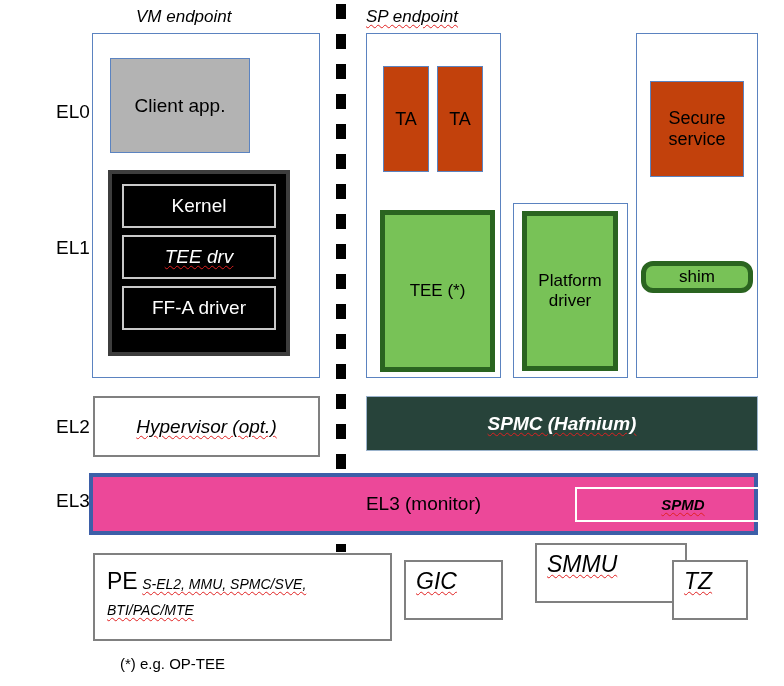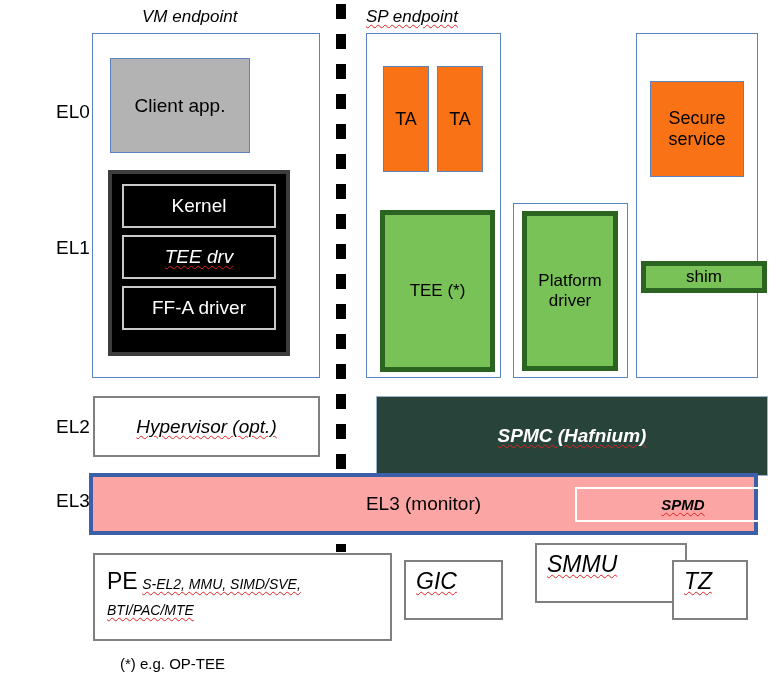--- a/index.html
+++ b/index.html
@@ -75,42 +75,42 @@
     background: #000000;
     color: #ffffff;
     font-size: 19px;
     height: 40px;
     margin-bottom: 7px;
   }
   .kernel-item:last-child { margin-bottom: 0; }
 
   
   .green-thin {
-    background: #f97316;
+    background: #c2410c;
     border: 1px solid #5b83c0;
     font-size: 18px;
   }
   .green-thick {
     background: #78c257;
     border: 5px solid #2a6420;
     font-size: 17px;
   }
 
   
   .spmc-box {
     background: #27433a;
     border: 1px solid #9bb3cc;
     color: #ffffff;
     font-size: 19px;
     font-weight: bold;
   }
 
   
   .el3-bar {
-    background: #fca5a5;
+    background: #ec4899;
     border: 4px solid #3d5fa8;
     font-size: 19px;
   }
   .spmd-box {
     border: 2px solid #ffffff;
     background: transparent;
     font-size: 15px;
     font-weight: bold;
   }
 
@@ -147,21 +147,21 @@
       #000000 0px, #000000 15px,
       rgba(0,0,0,0) 15px, rgba(0,0,0,0) 30px
     );
   }
 </style>
 </head>
 <body>
 
 <div id="canvas">
 
-  <div class="abs endpoint-title" style="left:142px; top:7px;">
+  <div class="abs endpoint-title" style="left:136px; top:7px;">
     <span>VM endpoint</span>
   </div>
   <div class="abs endpoint-title" style="left:366px; top:7px;">
     <span class="squiggle">SP endpoint</span>
   </div>
 
   <div class="abs dashed-divider" style="left:336px; top:4px; width:10px; height:548px;"></div>
 
   <div class="abs el-label" style="left:22px; top:101px;">
     <span>EL0</span>
@@ -218,40 +218,40 @@
     <span>driver</span>
   </div>
 
   <div class="abs container-box" style="left:636px; top:33px; width:122px; height:345px;"></div>
 
   <div class="abs green-thin center-text" style="left:650px; top:81px; width:94px; height:96px; flex-direction:column;align-items:center;">
     <span>Secure</span>
     <span>service</span>
   </div>
 
-  <div class="abs green-thick center-text" style="left:641px; top:261px; width:126px; height:32px;">
+  <div class="abs green-thick center-text" style="left:641px; top:261px; width:112px; height:32px;border-radius:12px;">
     <span>shim</span>
   </div>
 
-  <div class="abs spmc-box center-text" style="left:376px; top:396px; width:392px; height:80px;">
+  <div class="abs spmc-box center-text" style="left:366px; top:396px; width:392px; height:55px;">
     <span class="squiggle">SPMC (Hafnium)</span>
   </div>
 
   <div class="abs el3-bar" style="left:89px; top:473px; width:669px; height:62px;">
     <div class="abs center-text" style="left:0; top:0; width:661px; height:54px;">
       <span>EL3 (monitor)</span>
     </div>
     <div class="abs spmd-box center-text" style="left:482px; top:10px; width:196px; height:35px;padding-left:20px;">
       <span class="squiggle">SPMD</span>
     </div>
   </div>
 
   <div class="abs pe-box" style="left:93px; top:553px; width:299px; height:88px;">
     <span class="pe-big">PE</span>
-    <span class="pe-small squiggle">S-EL2, MMU, SIMD/SVE,</span>
+    <span class="pe-small squiggle">S-EL2, MMU, SPMC/SVE,</span>
     <br>
     <span class="pe-small squiggle">BTI/PAC/MTE</span>
   </div>
 
   <div class="abs grey-outline hw-box-inner" style="left:404px; top:560px; width:99px; height:60px;">
     <span class="hw-box-text squiggle">GIC</span>
   </div>
   <div class="abs grey-outline hw-box-inner" style="left:511px; top:543px; width:152px; height:60px;margin-left:24px;">
     <span class="hw-box-text squiggle">SMMU</span>
   </div>

